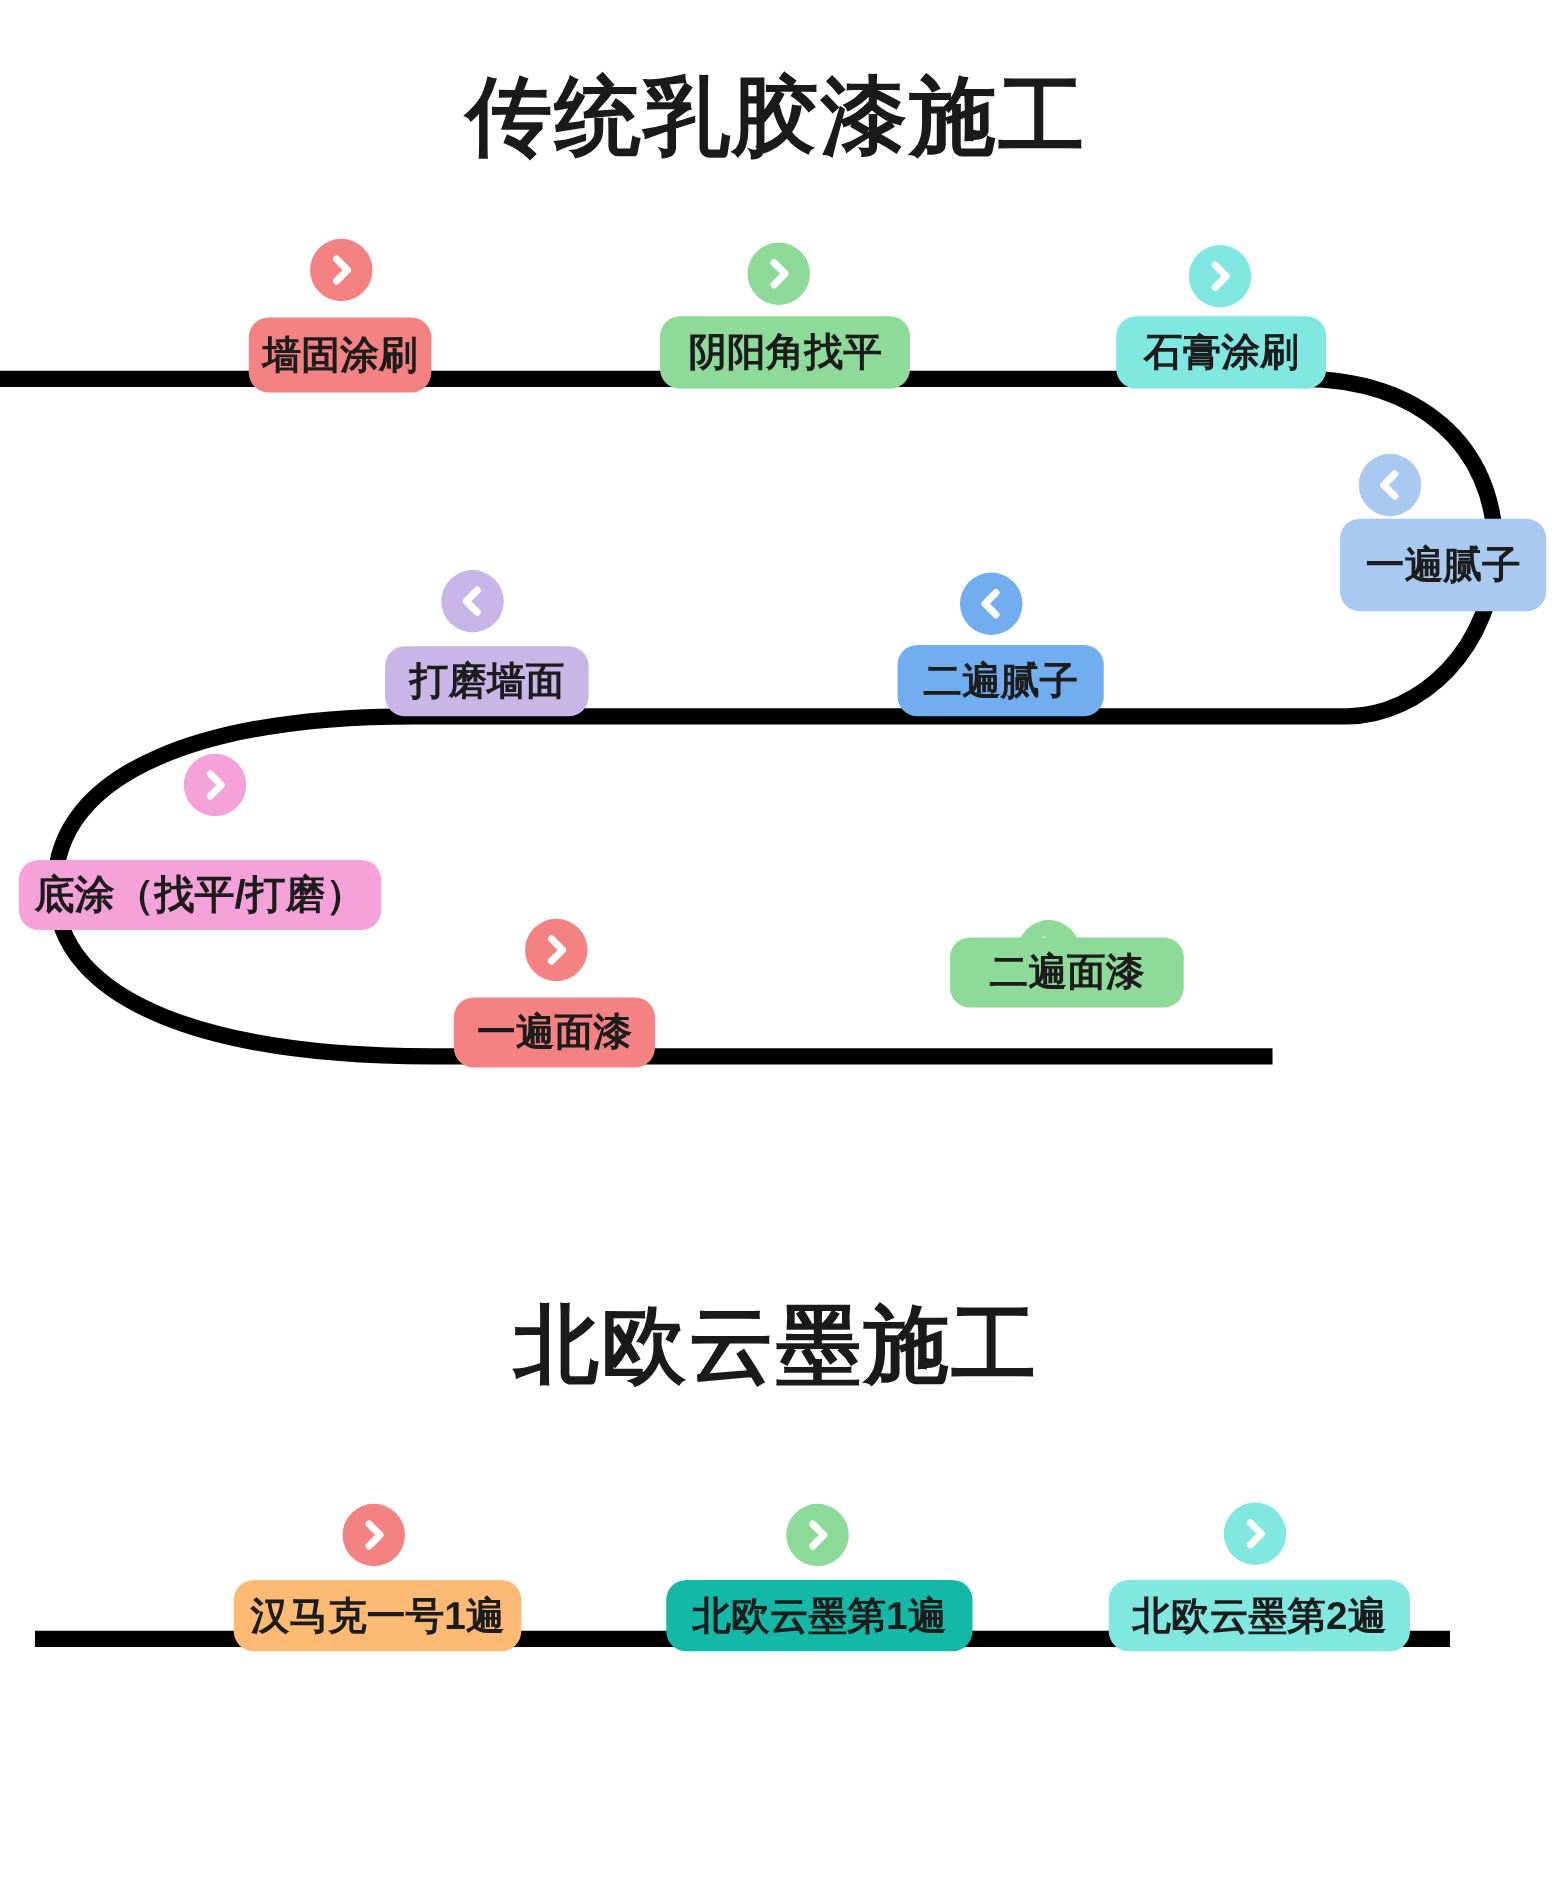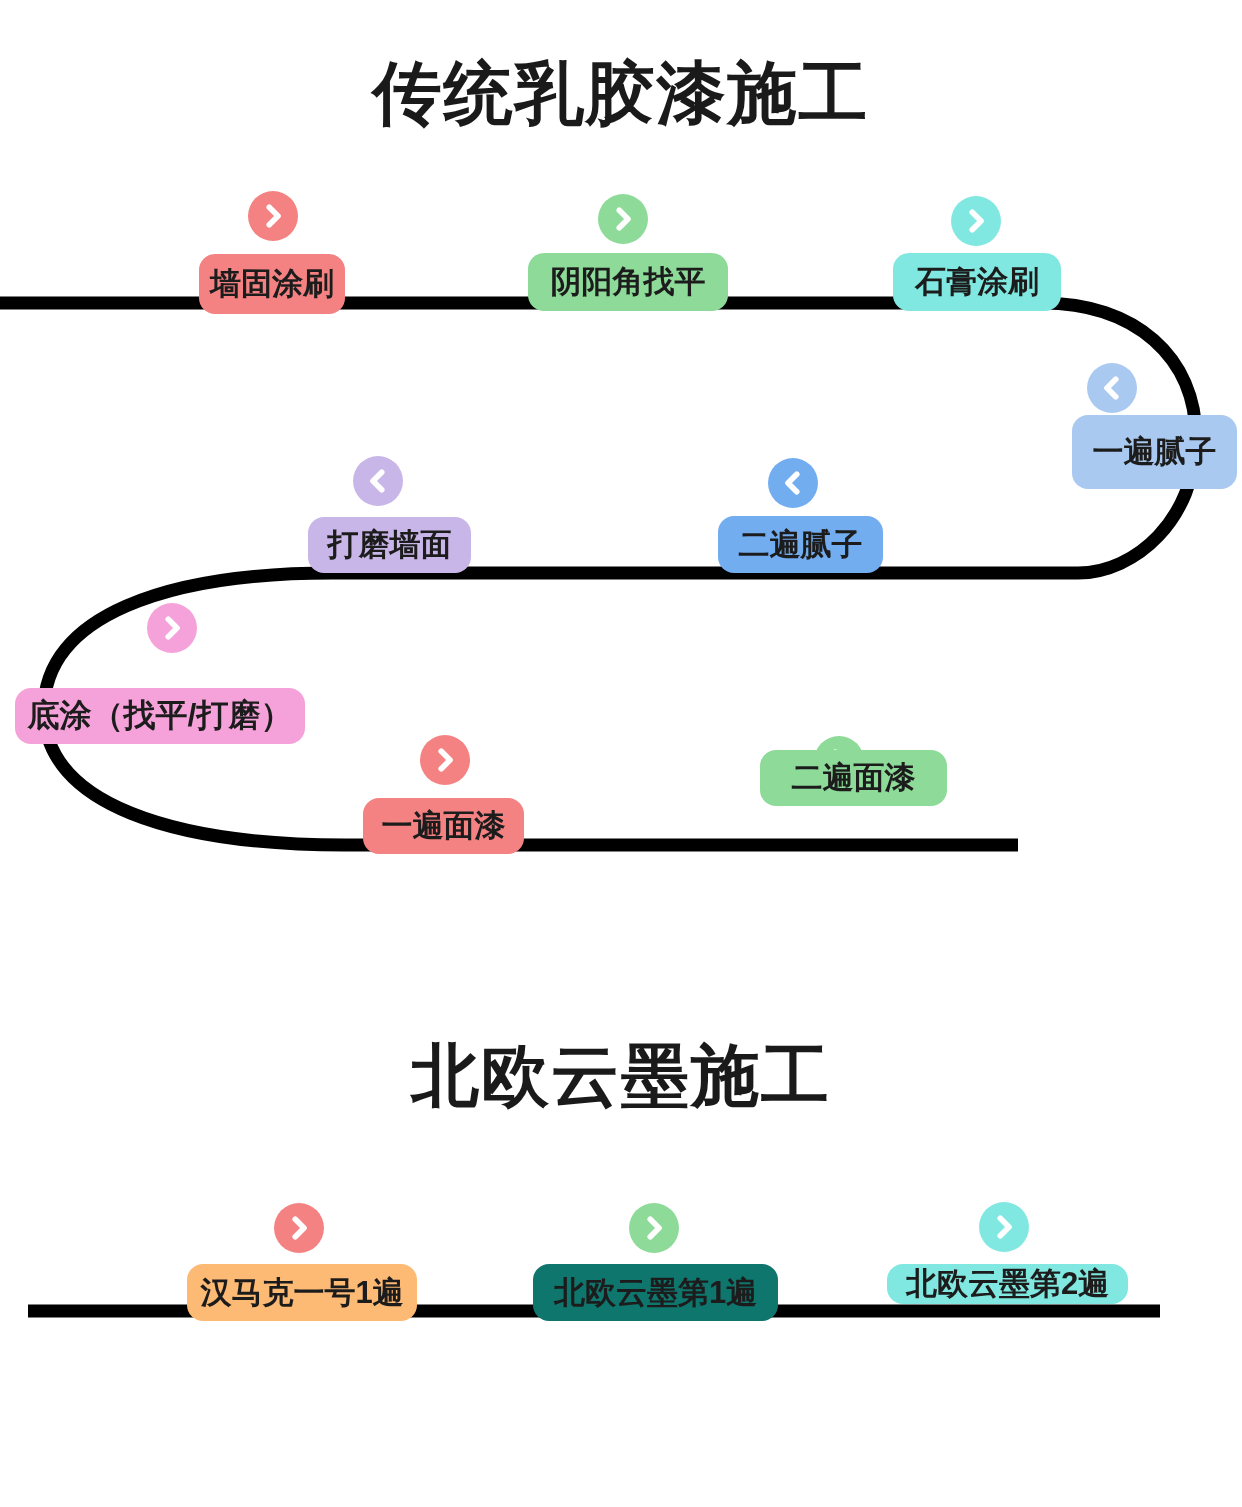--- a/index.html
+++ b/index.html
@@ -126,24 +126,24 @@
 </div>
 <div class="pill" style="left: 187px; top: 1264px; width: 230px; height: 57px; background: #fdba74;">
   <span>汉马克一号1遍</span>
 </div>
 
 <div class="badge right" style="left: 629px; top: 1203px; background: rgb(142, 219, 153);">
   <svg viewBox="0 0 24 24">
       <polyline points="9,5 16,12 9,19" fill="none" stroke="#ffffff" stroke-width="4.5" stroke-linecap="round" stroke-linejoin="round"></polyline>
     </svg>
 </div>
-<div class="pill" style="left: 533px; top: 1264px; width: 245px; height: 57px; background: #0f766e;">
+<div class="pill" style="left: 533px; top: 1264px; width: 245px; height: 57px; background: #14b8a6;">
   <span>北欧云墨第1遍</span>
 </div>
 
 <div class="badge right" style="left: 979px; top: 1202px; background: rgb(128, 232, 224);">
   <svg viewBox="0 0 24 24">
       <polyline points="9,5 16,12 9,19" fill="none" stroke="#ffffff" stroke-width="4.5" stroke-linecap="round" stroke-linejoin="round"></polyline>
     </svg>
 </div>
-<div class="pill" style="left: 887px; top: 1264px; width: 241px; height: 40px; background: rgb(128, 232, 224);">
+<div class="pill" style="left: 887px; top: 1264px; width: 241px; height: 57px; background: rgb(128, 232, 224);">
   <span>北欧云墨第2遍</span>
 </div>
 
 </body></html>

